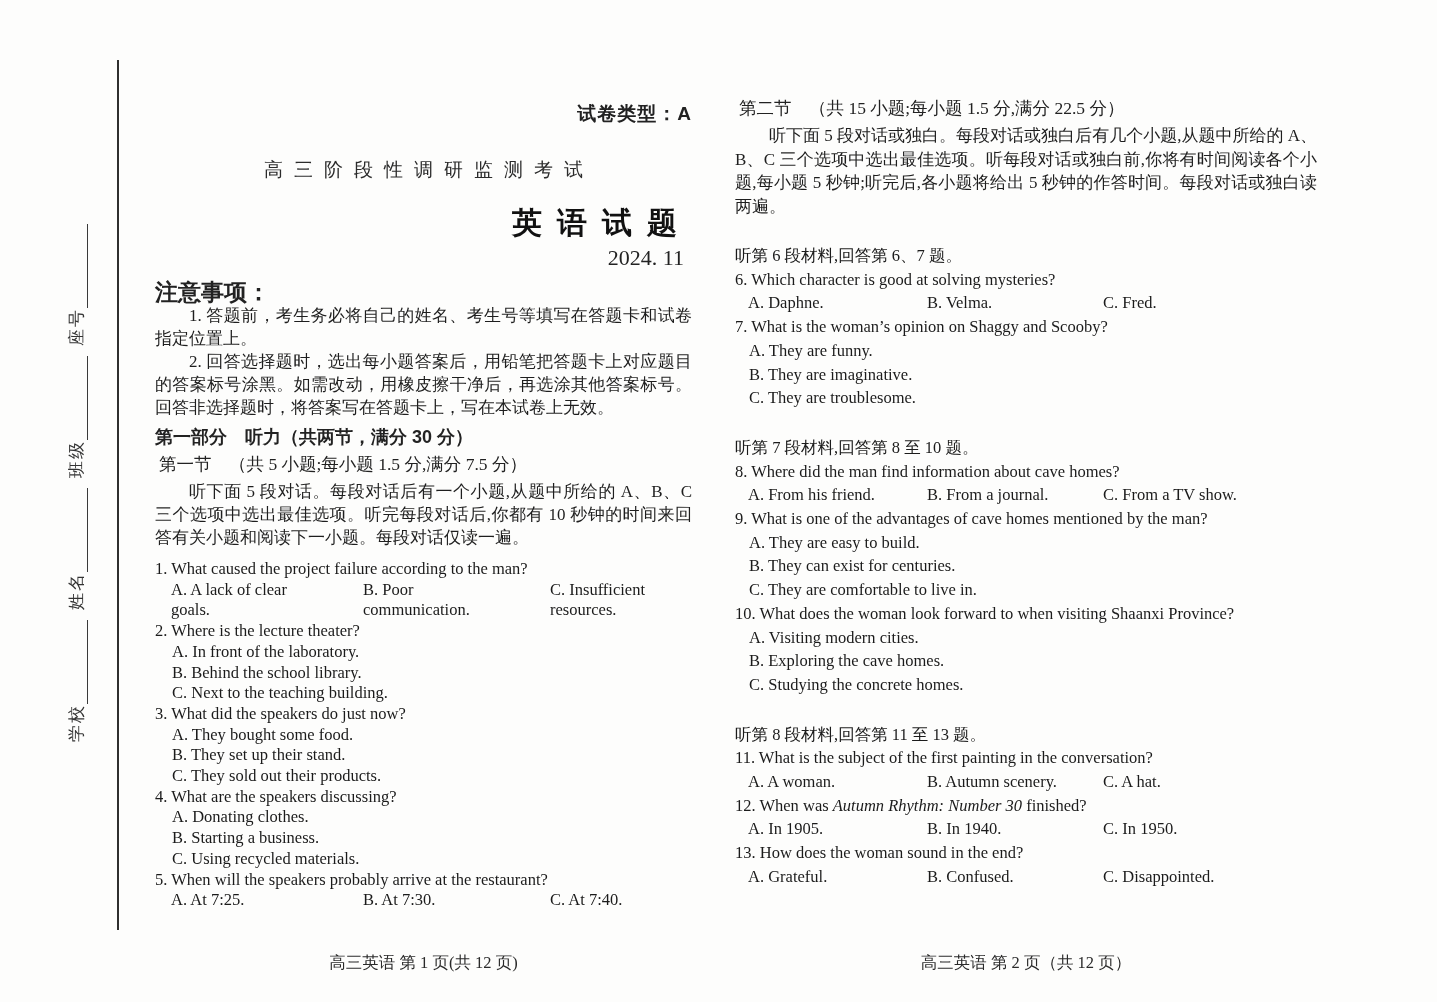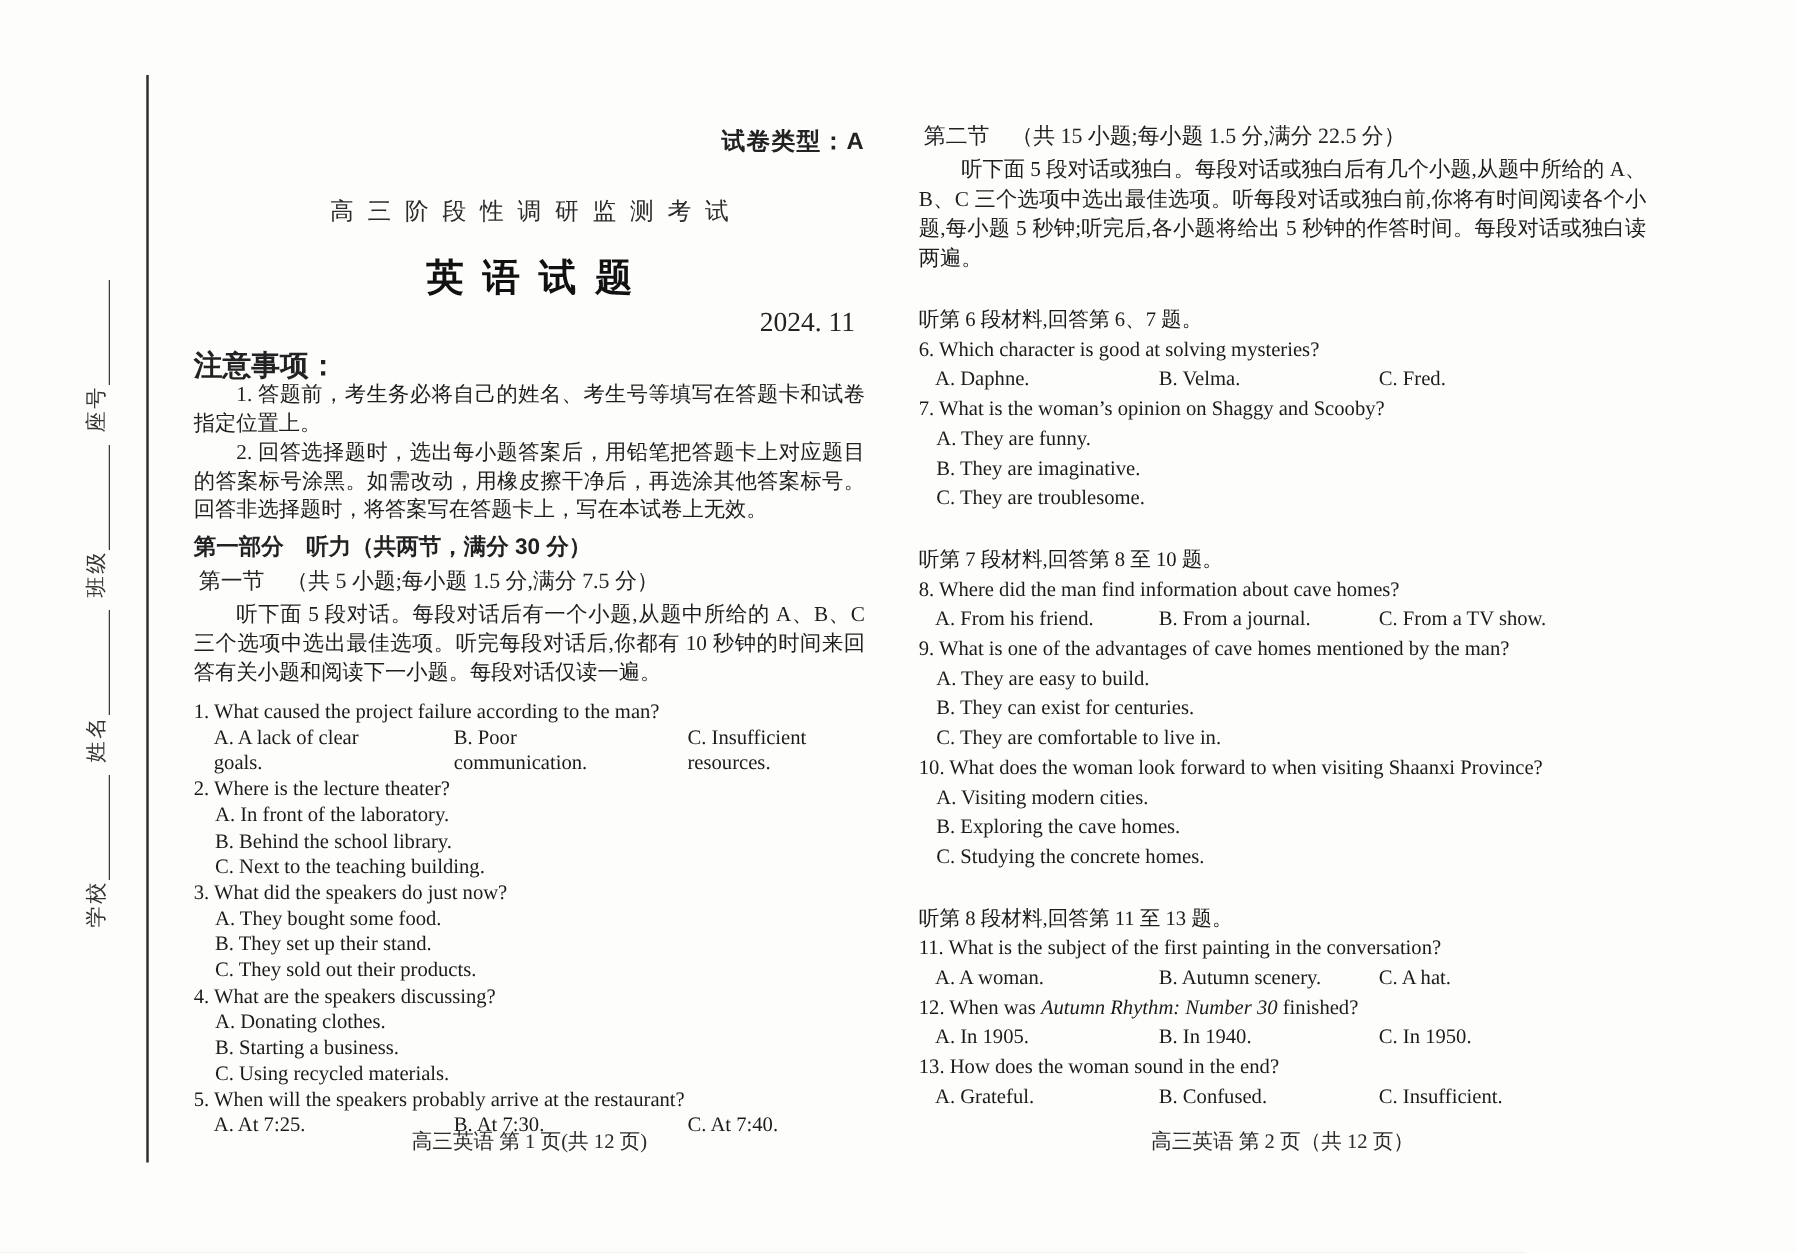--- a/index.html
+++ b/index.html
@@ -19,41 +19,41 @@
   .sb-label{letter-spacing:2px;}
   .sb-line{display:inline-block;width:84px;height:15px;border-bottom:1.5px solid #3a3a3a;}
   
   .col{position:absolute;top:0;height:972px;}
   #col1{left:155px;width:537px;}
   #col2{left:735px;width:582px;}
   
   .hei{font-family:"Liberation Sans","DejaVu Sans",sans-serif;font-weight:bold;}
   .paper-type{margin-top:103px;text-align:right;font-size:19px;line-height:22px;letter-spacing:1px;}
   .exam-title{margin-top:33px;text-align:center;font-size:19px;line-height:24px;letter-spacing:11px;text-indent:11px;color:#2b2b2b;}
-  .subject-title{margin-top:22px;text-align:center;font-size:30px;line-height:38px;letter-spacing:15px;text-indent:15px;color:#111;}
+  .subject-title{margin-top:22px;text-align:right;font-size:30px;line-height:38px;letter-spacing:15px;text-indent:15px;color:#111;}
   .exam-date{margin-top:6px;text-align:right;padding-right:8px;font-size:22px;line-height:20px;}
   .notice-heading{margin-top:13px;font-size:23px;line-height:23px;}
   .cn{font-size:17px;line-height:23px;margin:0;text-align:justify;color:#1e1e1e;}
   .indent{text-indent:2em;}
   .part-heading{margin-top:7px;font-size:18px;line-height:23px;}
   .section-heading{font-size:17.5px;line-height:23px;margin:4px;}
   
   .qlist{margin-top:10px;font-size:16.5px;color:#1b1b1b;}
   .qlist-p1{line-height:20.7px;}
   .qlist-p2{line-height:23.7px;font-size:16.5px;}
   .stem,.opt-line{margin:0;}
   .opts-inline{display:grid;margin:0;gap:36px;}
   .opts-inline.p1{grid-template-columns:156px 151px auto;margin-left:16px;}
   .opts-inline.p2{grid-template-columns:143px 140px auto;margin-left:13px;}
   .stack-p1{margin-left:17px;}
   .stack-p2{margin-left:14px;}
   .material{margin-top:26px;}
   #col2 .section-heading.first{margin-top:97px;}
   #col2 .cn{line-height:23.5px;}
-  .footer{position:absolute;top:902px;left:0;width:100%;text-align:center;font-size:16.5px;color:#2a2a2a;}
+  .footer{position:absolute;top:952px;left:0;width:100%;text-align:center;font-size:16.5px;color:#2a2a2a;}
   i{font-style:italic;}
 </style>
 </head>
 <body>
 
 <div class="canvas">
 
   <div class="fold-line"></div>
 
   <div class="sidebar">
@@ -187,21 +187,21 @@
           <span class="opt">A. In 1905.</span>
           <span class="opt">B. In 1940.</span>
           <span class="opt">C. In 1950.</span>
         </div>
       </div>
       <div class="q">
         <p class="stem">13. How does the woman sound in the end?</p>
         <div class="opts-inline p2">
           <span class="opt">A. Grateful.</span>
           <span class="opt">B. Confused.</span>
-          <span class="opt">C. Insufficient.</span>
+          <span class="opt">C. Disappointed.</span>
         </div>
       </div>
     </div>
 
     <div class="footer">高三英语 第 2 页（共 12 页）</div>
   </div>
 
 </div>
 
 </body></html>

